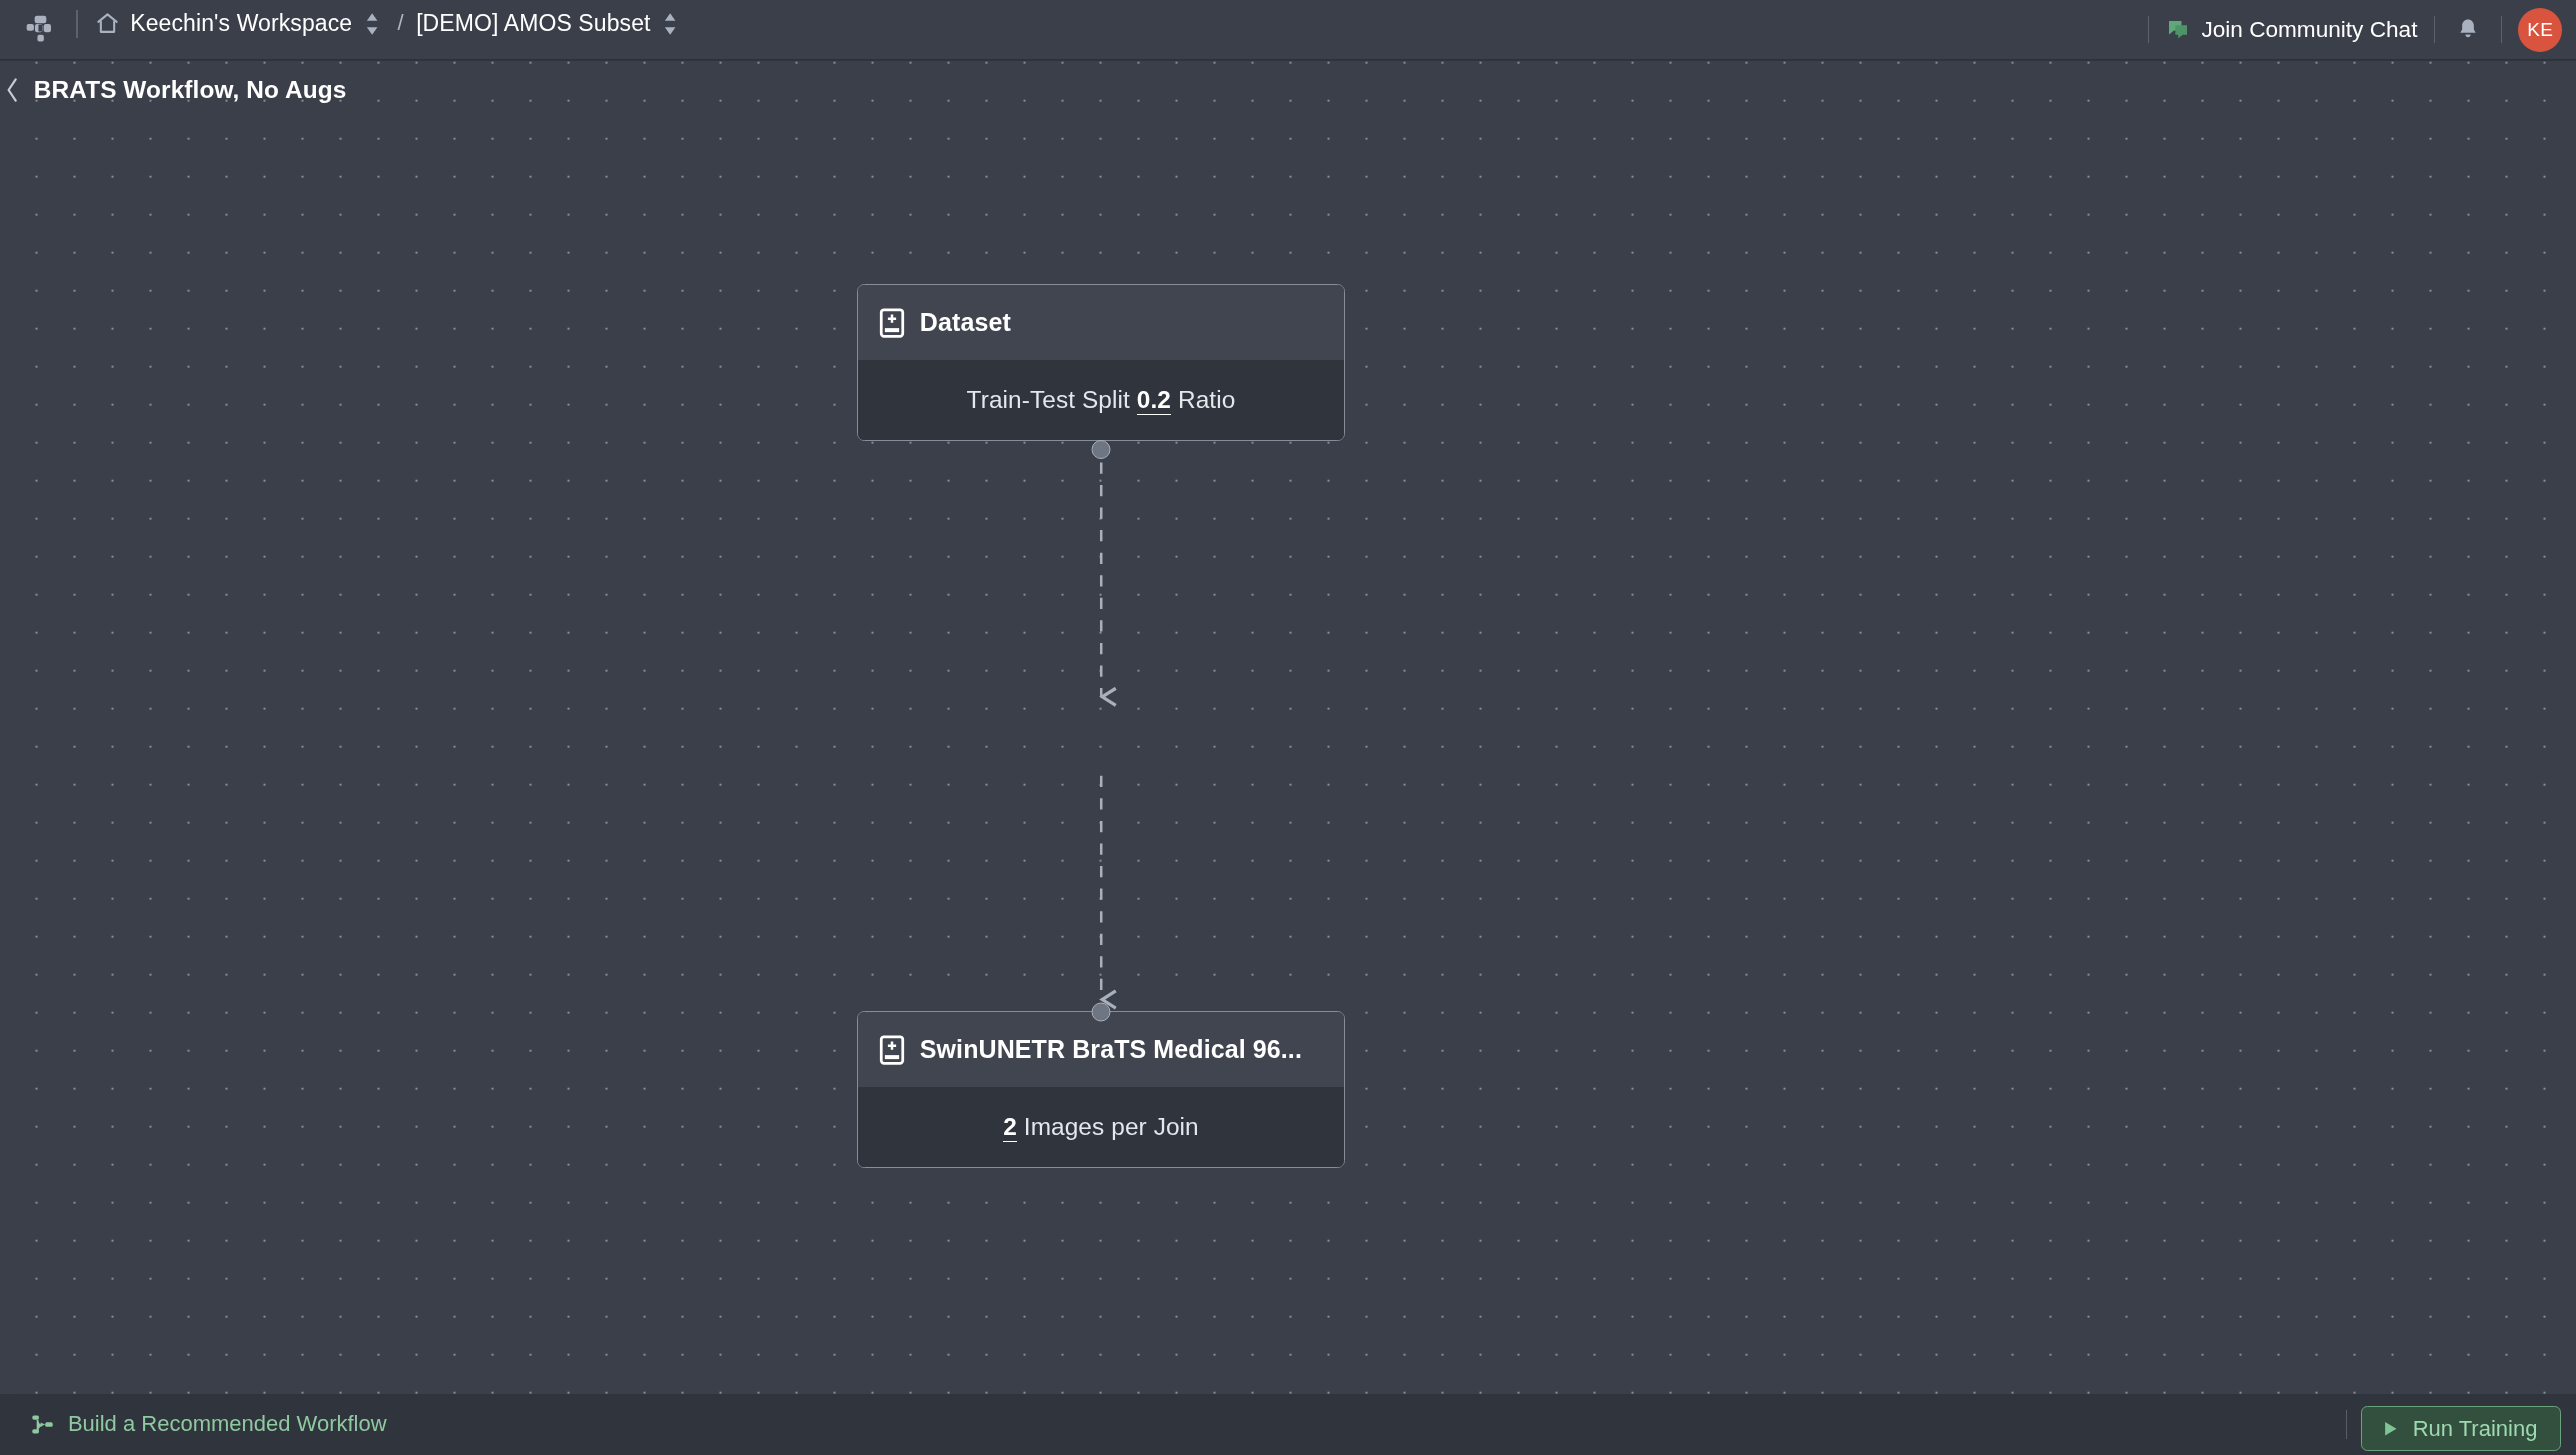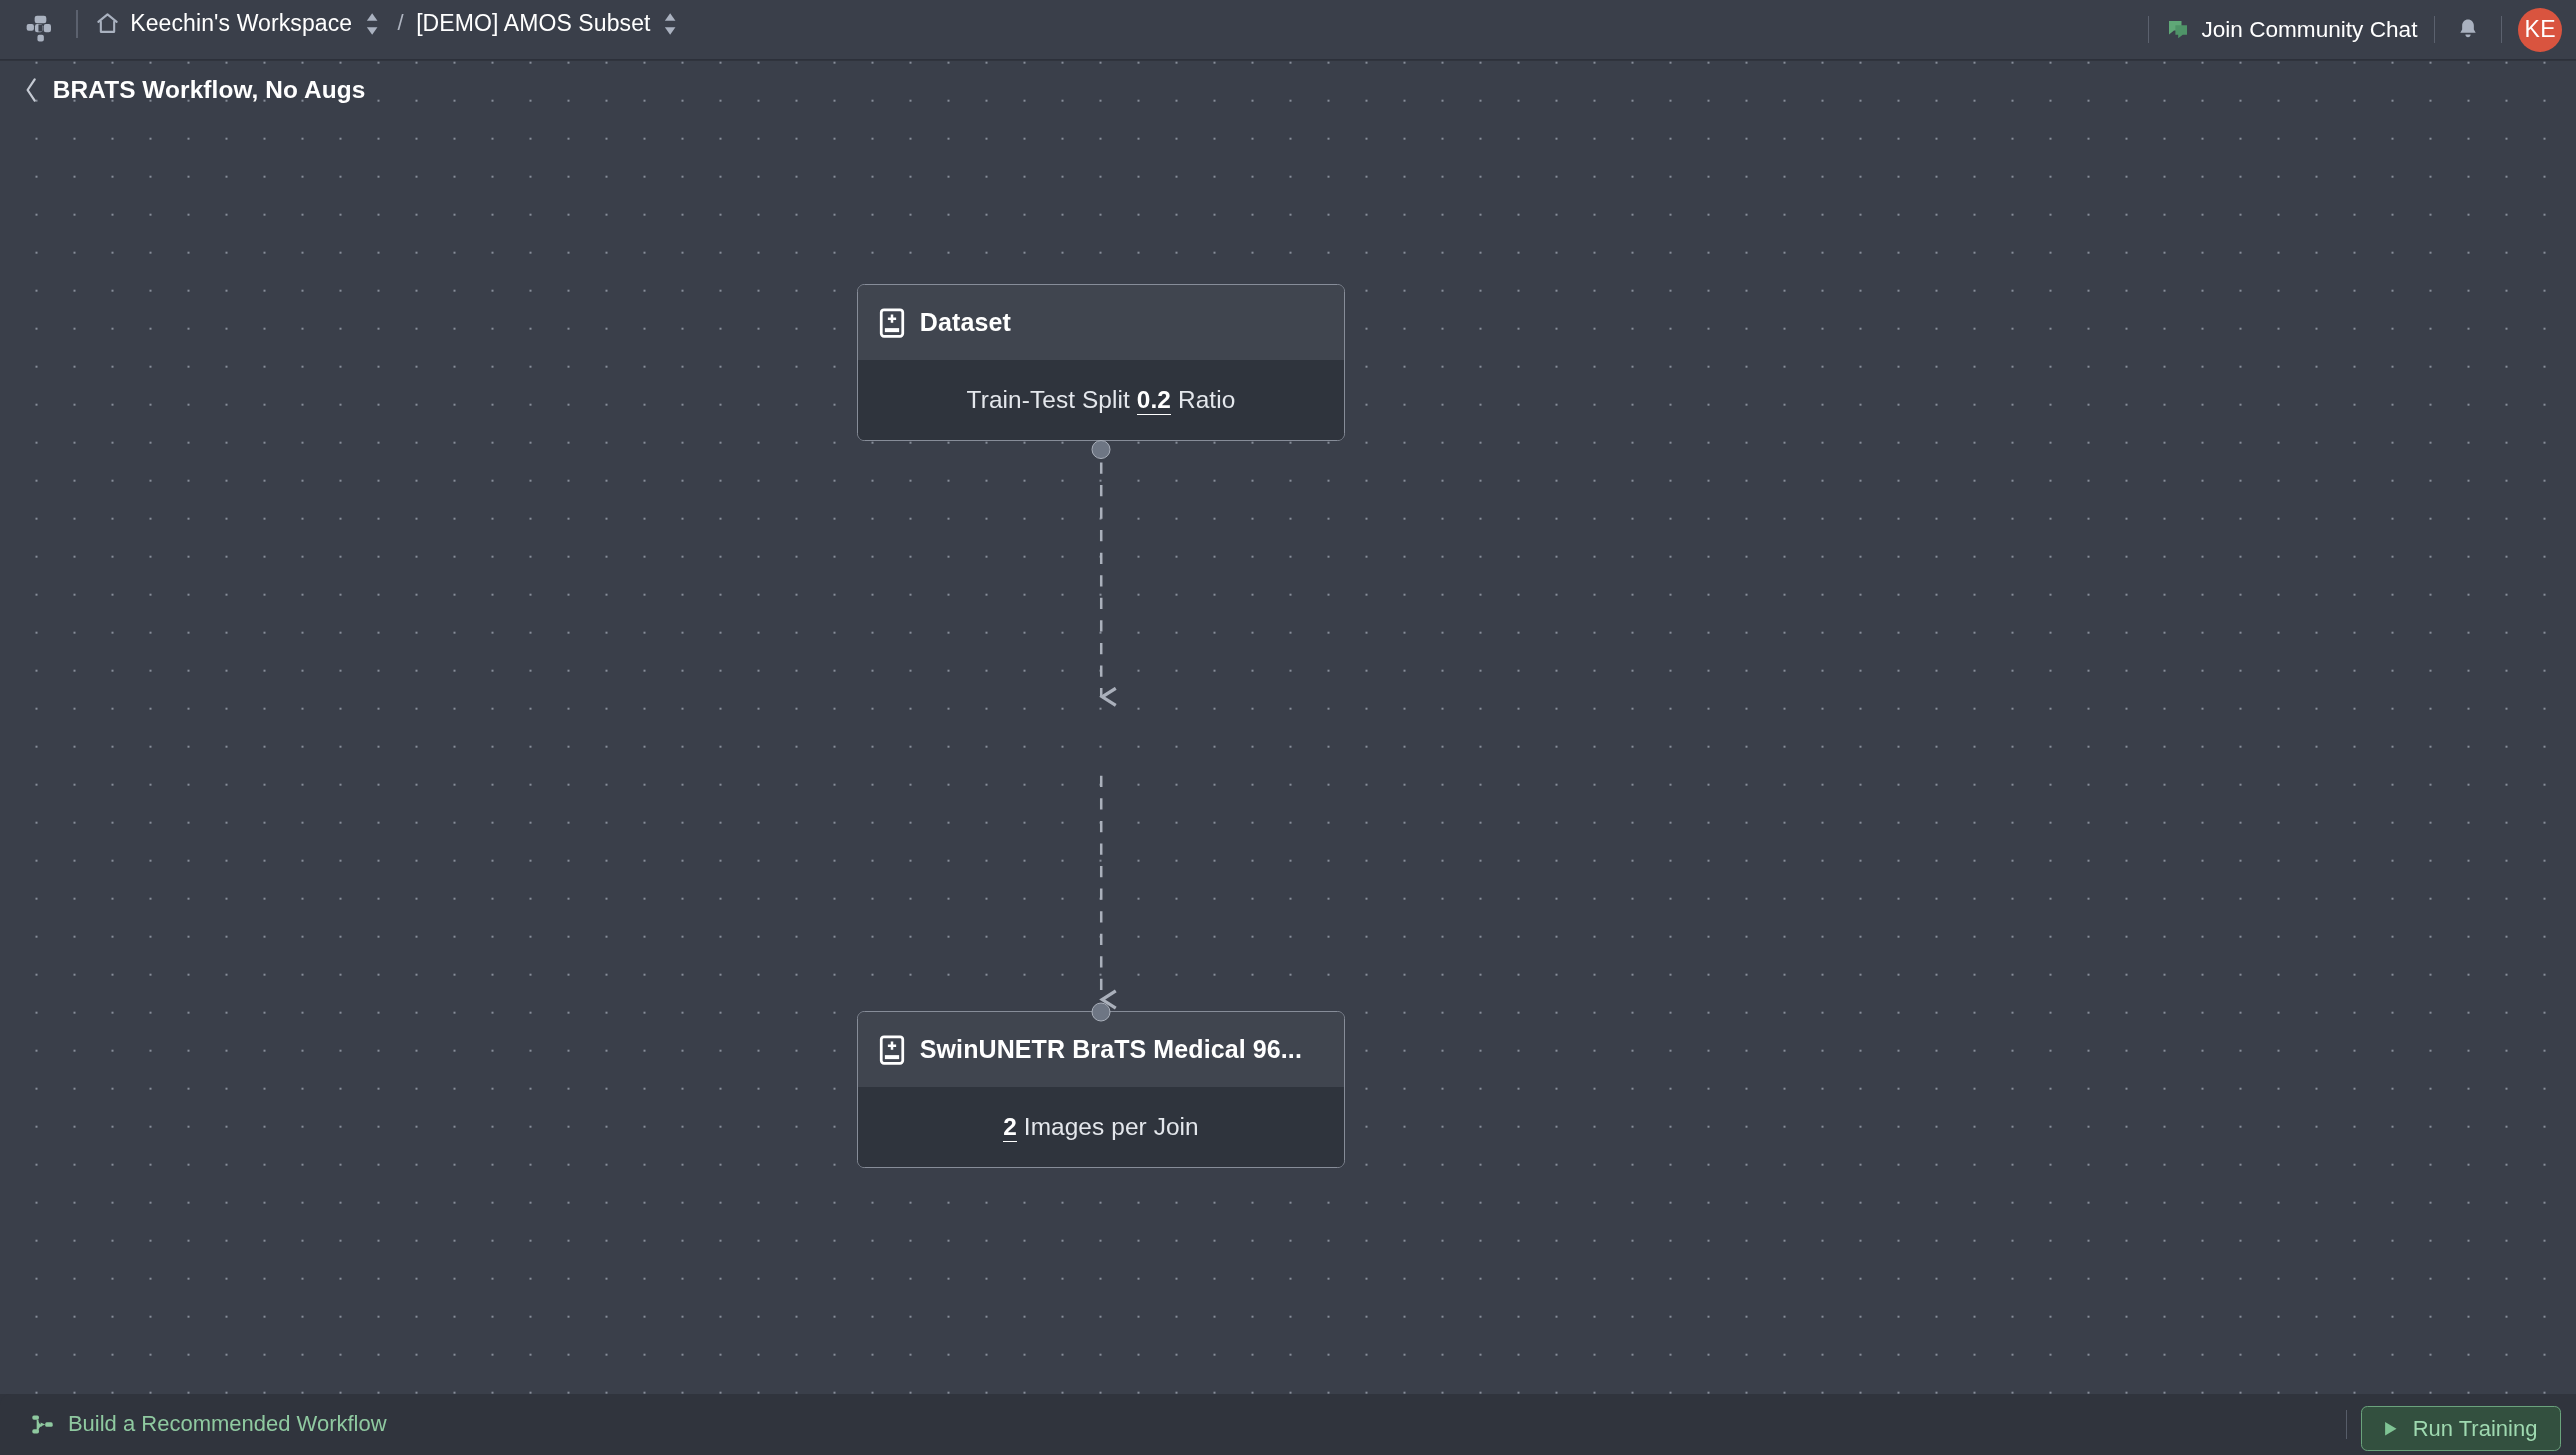--- a/index.html
+++ b/index.html
@@ -119,37 +119,36 @@
     align-items: center;
     justify-content: center;
     flex: 0 0 auto;
   }
   .avatar {
     width: 44px;
     height: 44px;
     border-radius: 50%;
     background: #d9543f;
     color: #fff;
-    font-size: 23px;
+    font-size: 19px;
     letter-spacing: 0.3px;
     display: flex;
     align-items: center;
     justify-content: center;
     flex: 0 0 auto;
   }
 
   
   .titlebar {
     position: absolute;
     left: 0; top: 61px;
     width: 2328px;
     height: 58px;
     display: flex;
     align-items: center;
-    padding-left: 19px;
     box-sizing: border-box;
     z-index: 4;
     pointer-events: none;
   }
   .back-chevron {
     width: 25px;
     height: 29px;
     display: flex;
     align-items: center;
     justify-content: center;

